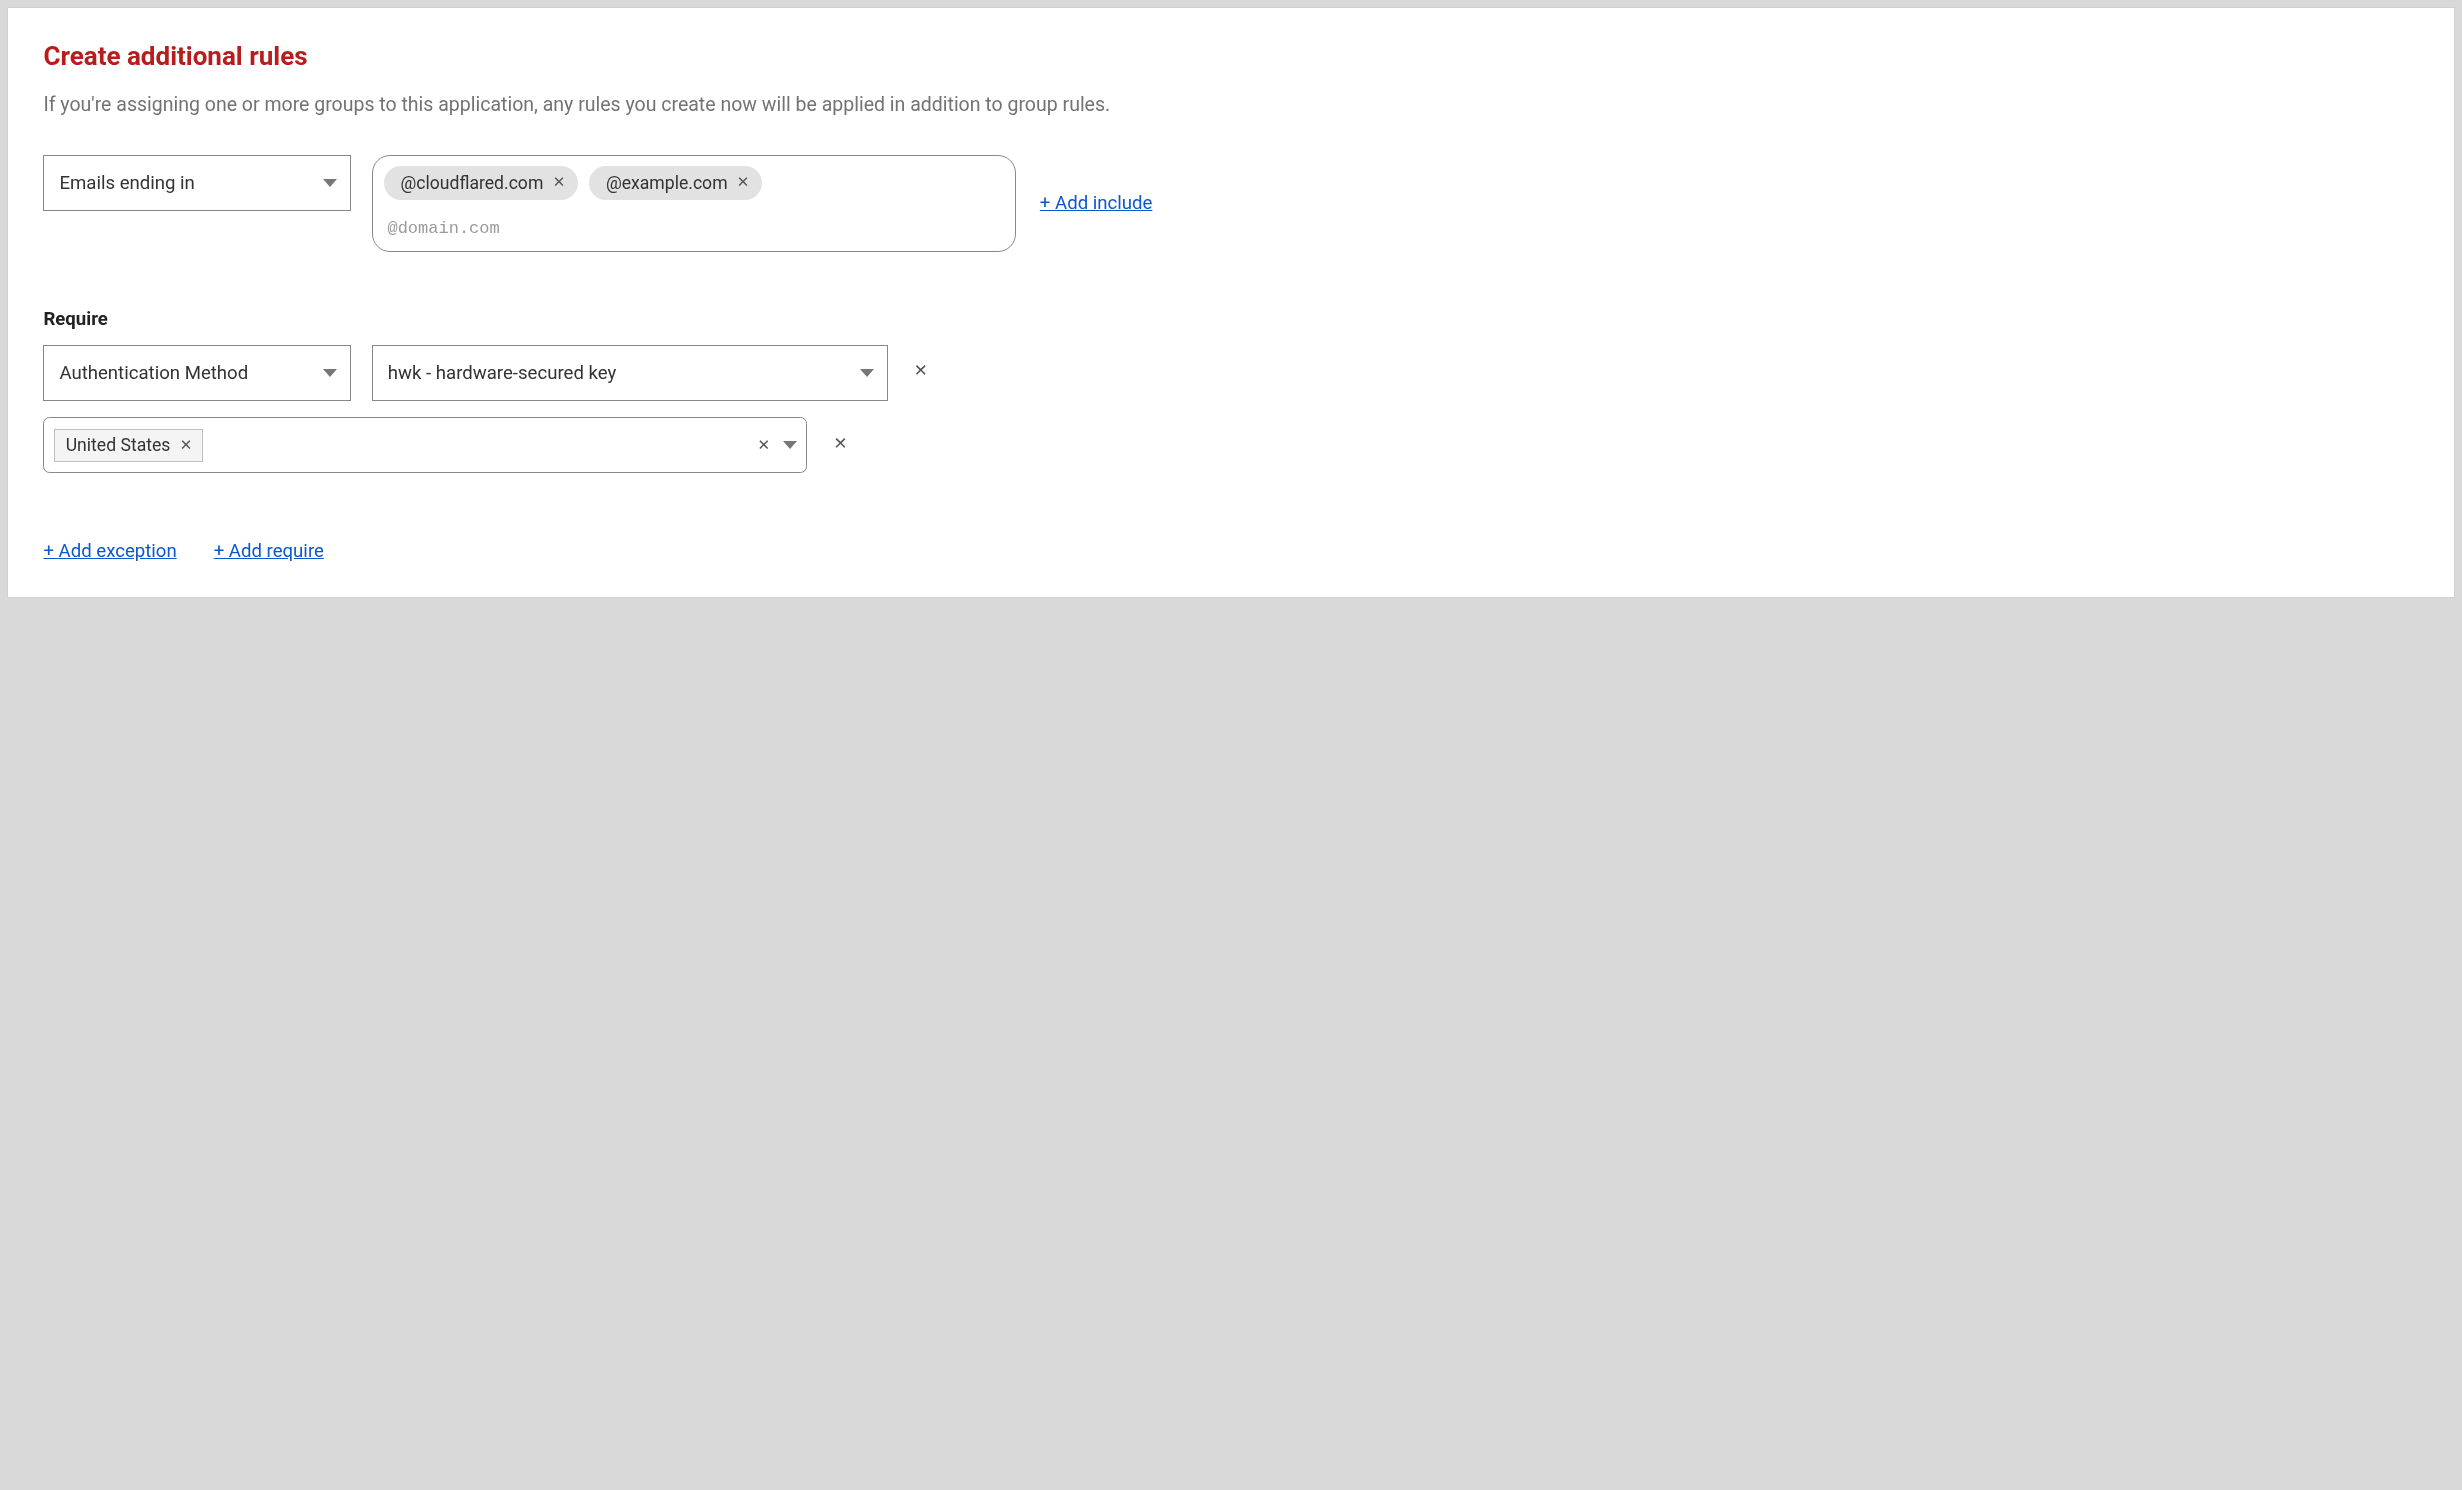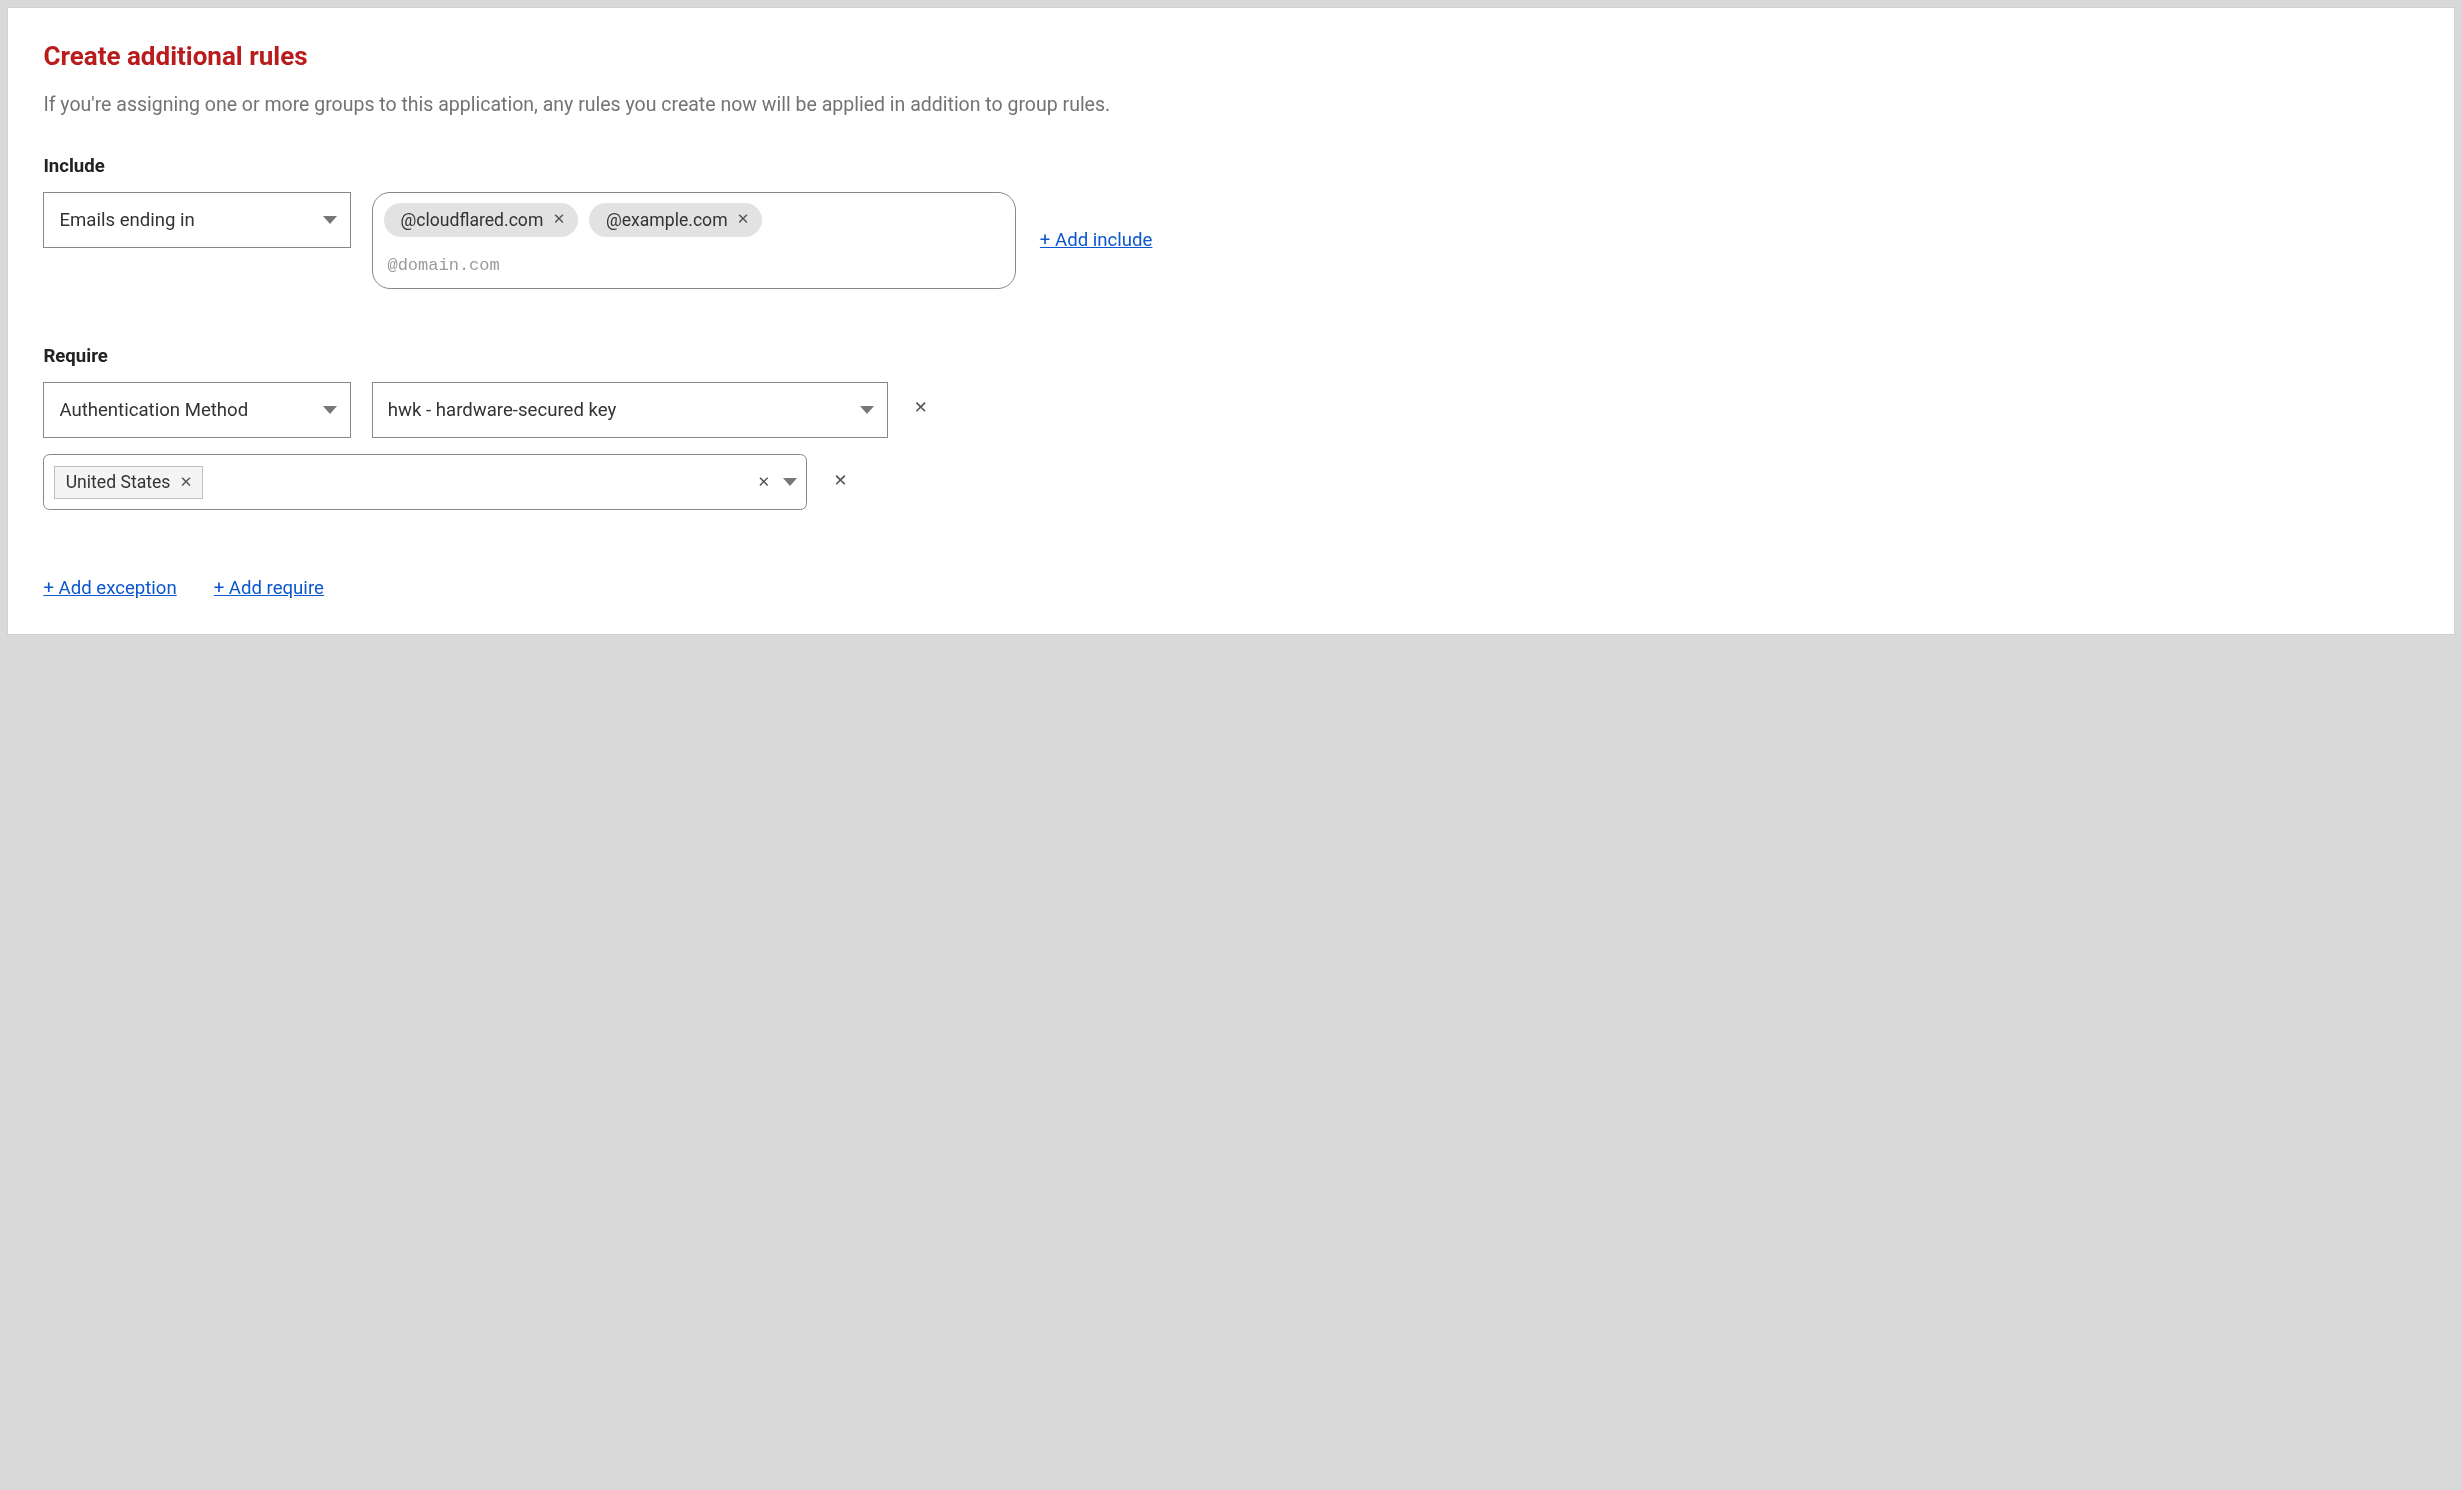--- a/index.html
+++ b/index.html
@@ -163,21 +163,20 @@
 </style>
 </head>
 <body>
 
 <div class="panel">
 
   <h2 class="page-title">Create additional rules</h2>
   <p class="desc">If you're assigning one or more groups to this application, any rules you create now will be applied in addition to group rules.</p>
 
   <div class="section-include">
-    <div class="section-label">Include</div>
 
     <div class="rule-row">
       <div class="select">
         <span>Emails ending in</span>
         <span class="caret"></span>
       </div>
 
       <div class="tag-box">
         <span class="pill">
           <span>@cloudflared.com</span>

